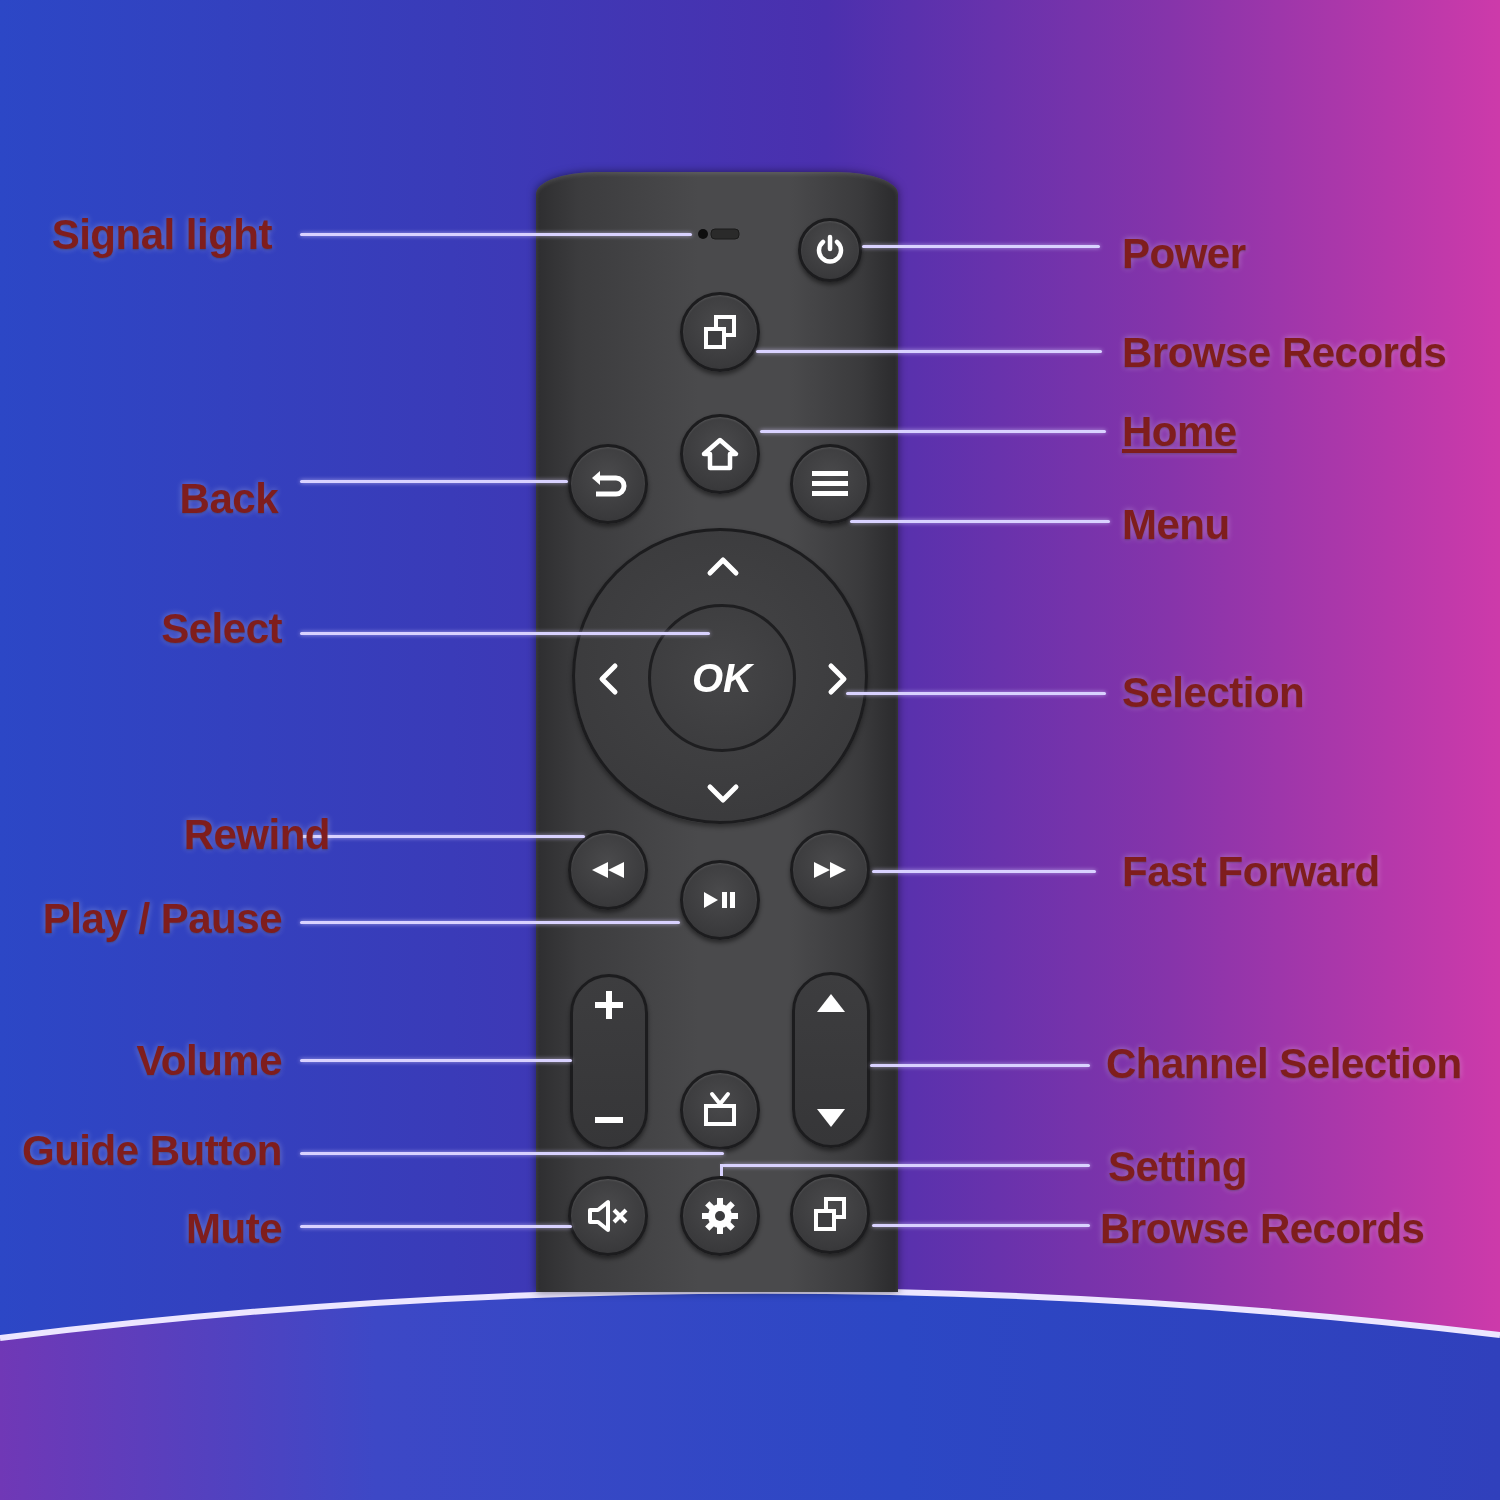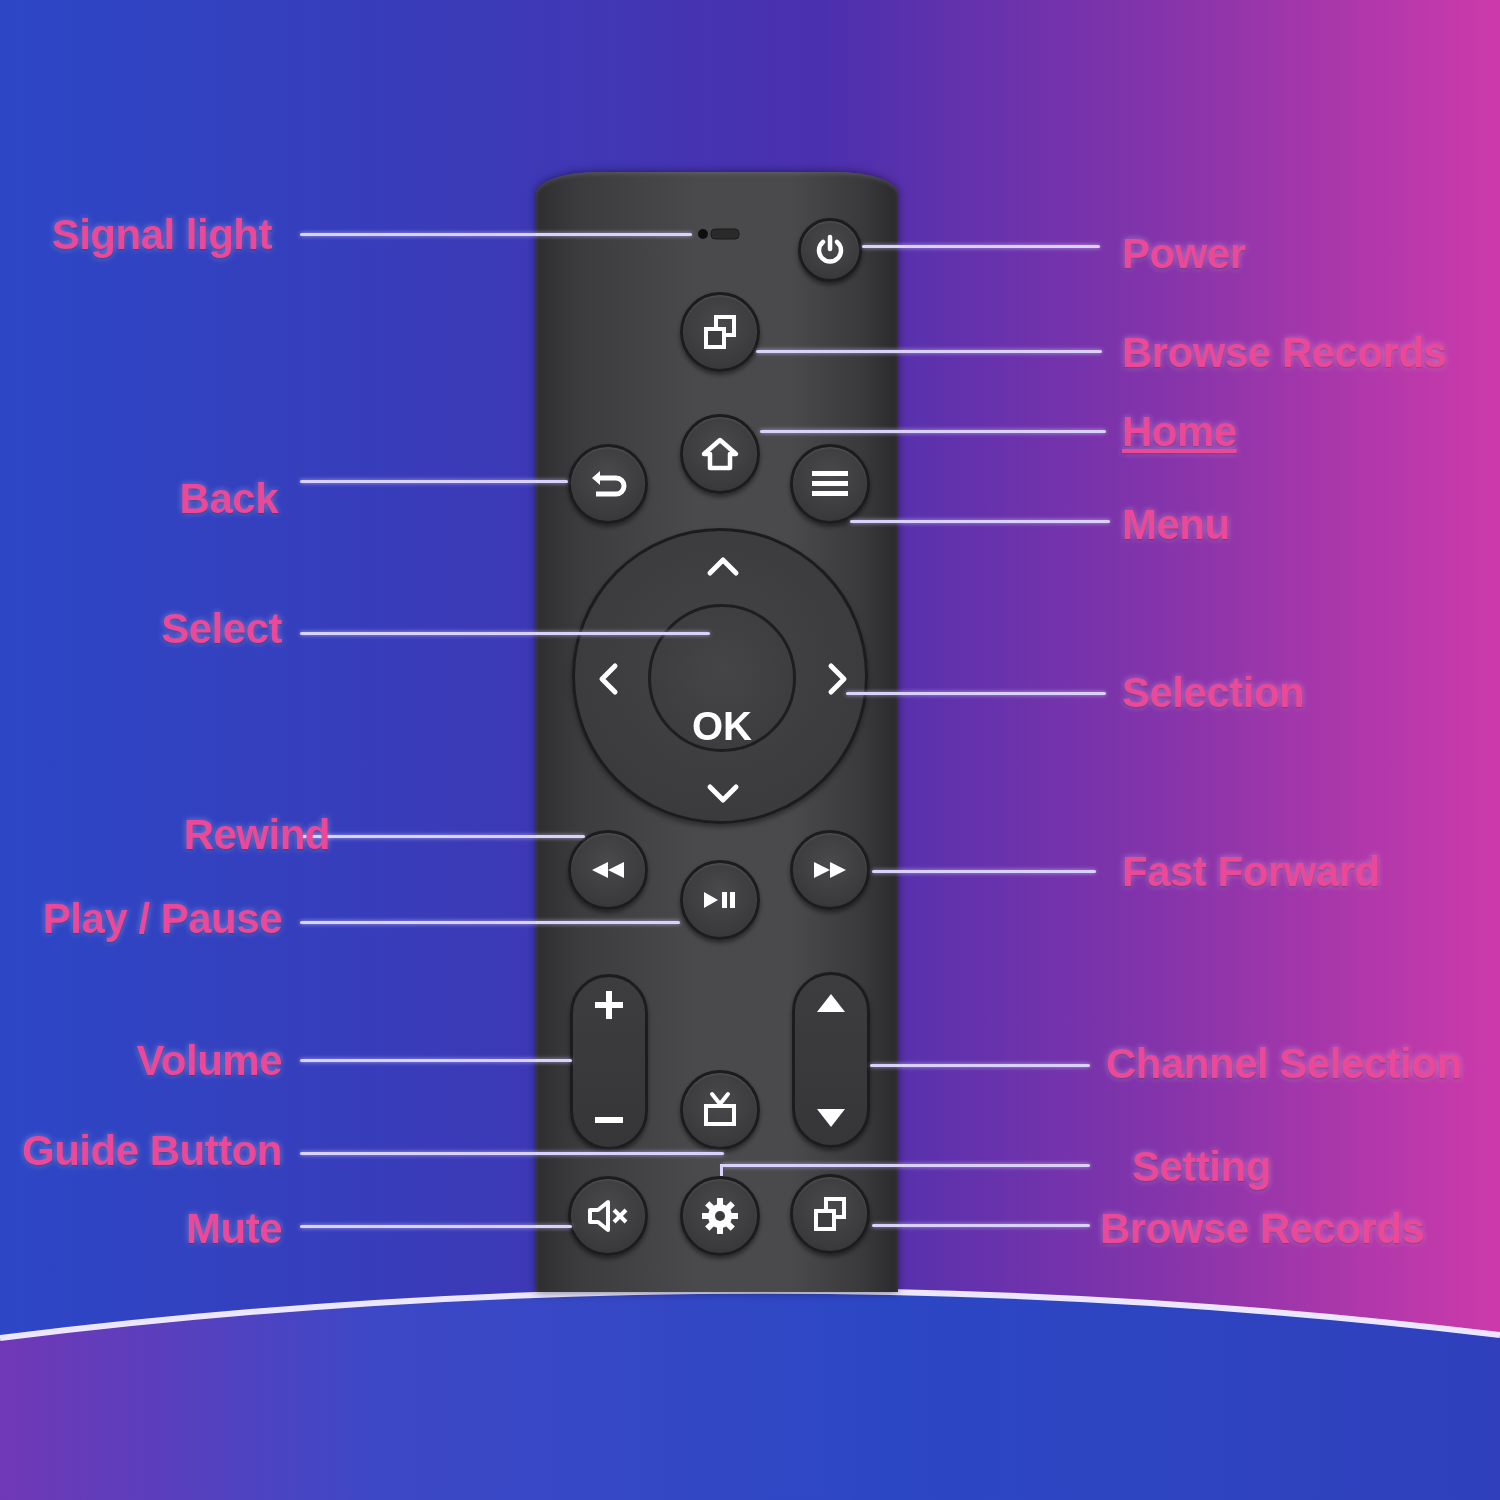--- a/index.html
+++ b/index.html
@@ -11,21 +11,21 @@
   }
   .bg-top-overlay {
     position: absolute; left: 0; top: 0; width: 1500px; height: 1320px;
     background: linear-gradient(180deg, rgba(60,50,190,0.0) 0%, rgba(60,50,190,0.0) 100%);
   }
   .bottom-wave {
     position: absolute; left: 0; top: 0; width: 1500px; height: 1500px; pointer-events: none;
   }
   .label {
     position: absolute;
-    color: #ec4899;
+    color: #7f1d1d;
     font-weight: bold;
     font-size: 42px;
     letter-spacing: -0.5px;
     white-space: nowrap;
     text-shadow: 0 0 6px rgba(255,255,255,0.35), 0 1px 2px rgba(0,0,0,0.35);
     line-height: 1;
   }
   .label.left { text-align: right; }
   .leader {
     position: absolute;
@@ -76,23 +76,24 @@
     border: 3px solid #1c1c1e;
     box-shadow: 0 3px 5px rgba(0,0,0,0.4);
   }
   .ok-btn {
     position: absolute;
     left: 73px; top: 73px;
     width: 148px; height: 148px;
     border-radius: 50%;
     background: radial-gradient(circle at 50% 45%, #454547 0%, #3a3a3c 100%);
     border: 3px solid #1e1e20;
-    display: flex; align-items: flex-end; justify-content: center;
+    display: flex; align-items: center; justify-content: center;
     color: #ffffff; font-weight: bold; font-size: 40px;
     cursor: pointer;
+    font-style: italic;
   }
   .arrow {
     position: absolute;
     width: 50px; height: 50px;
     display: flex; align-items: center; justify-content: center;
     cursor: pointer;
   }
   .signal-light {
     position: absolute;
     left: 160px; top: 55px;
@@ -299,14 +300,14 @@
 <div class="label left" style="right:1218px; top:1130px;">Guide Button</div>
 <div class="label left" style="right:1218px; top:1208px;">Mute</div>
 
 <div class="label" style="left:1122px; top:233px;">Power</div>
 <div class="label" style="left:1122px; top:332px;">Browse Records</div>
 <div class="label" style="left:1122px; top:411px;text-decoration:underline;">Home</div>
 <div class="label" style="left:1122px; top:504px;text-align:right;">Menu</div>
 <div class="label" style="left:1122px; top:672px;">Selection</div>
 <div class="label" style="left:1122px; top:851px;">Fast Forward</div>
 <div class="label" style="left:1106px; top:1043px;">Channel Selection</div>
-<div class="label" style="left:1132px; top:1146px;">Setting</div>
+<div class="label" style="left:1108px; top:1146px;">Setting</div>
 <div class="label" style="left:1100px; top:1208px;">Browse Records</div>
 
 </body></html>

